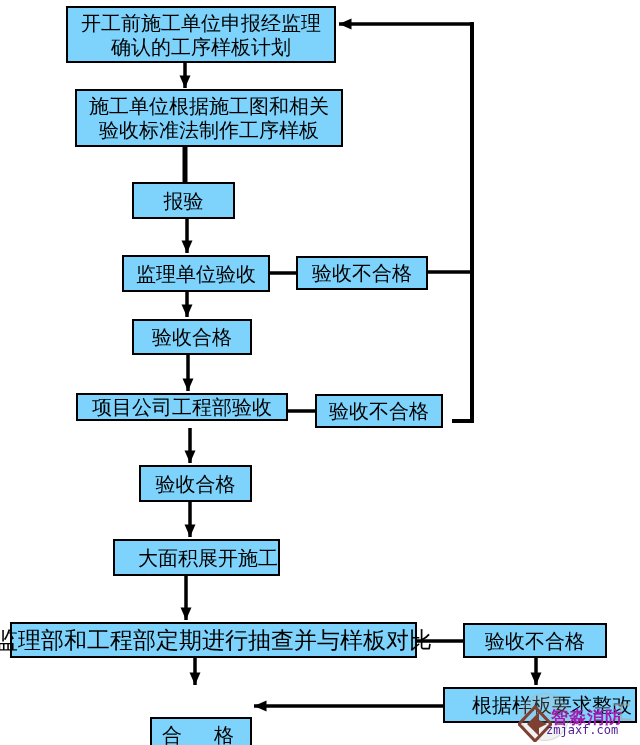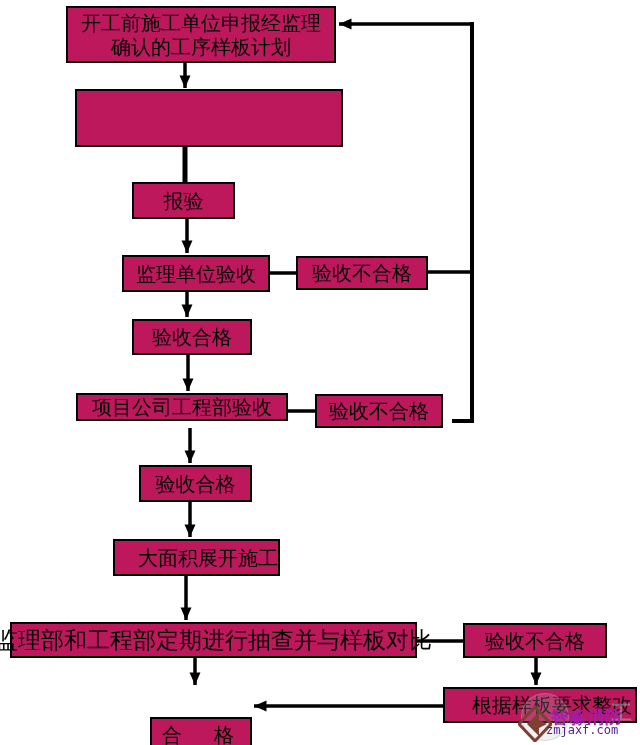--- a/index.html
+++ b/index.html
@@ -14,21 +14,21 @@
   #edges {
     position: absolute;
     left: 0; top: 0;
     width: 640px; height: 745px;
     z-index: 1;
   }
   .node {
     position: absolute;
     box-sizing: border-box;
     border: 2px solid #000000;
-    background: #be185d;
+    background: #7dd3fc;
     display: flex;
     flex-direction: column;
     align-items: center;
     justify-content: center;
     text-align: center;
     font-size: 20px;
     line-height: 26px;
     color: #000000;
     z-index: 2;
     white-space: nowrap;
@@ -113,20 +113,22 @@
     <line x1="536" y1="658" x2="536" y2="685" stroke="#000" stroke-width="3.5" marker-end="url(#ah)"></line>
     <line x1="443" y1="706" x2="254" y2="706" stroke="#000" stroke-width="3.5" marker-end="url(#ah)"></line>
   </svg>
 
   <div class="node small-line" style="left:66px;top:6px;width:270px;height:57px;">
     <div>开工前施工单位申报经监理</div>
     <div>确认的工序样板计划</div>
   </div>
 
   <div class="node small-line" style="left:75px;top:89px;width:268px;height:58px;">
+    <div>施工单位根据施工图和相关</div>
+    <div>验收标准法制作工序样板</div>
   </div>
 
   <div class="node" style="left:132px;top:182px;width:103px;height:37px;">
     <div>报验</div>
   </div>
 
   <div class="node" style="left:122px;top:255px;width:148px;height:37px;">
     <div>监理单位验收</div>
   </div>
 

